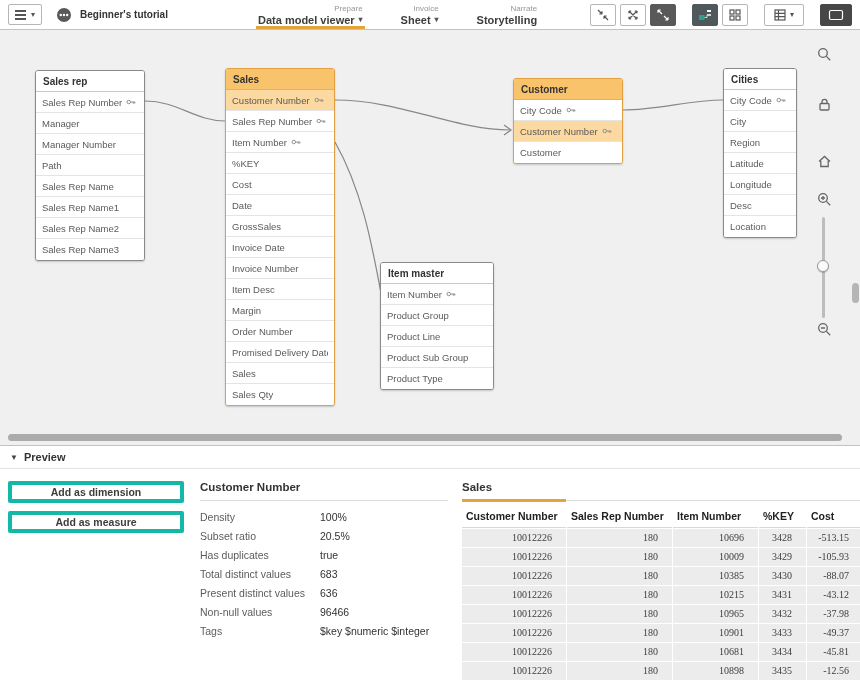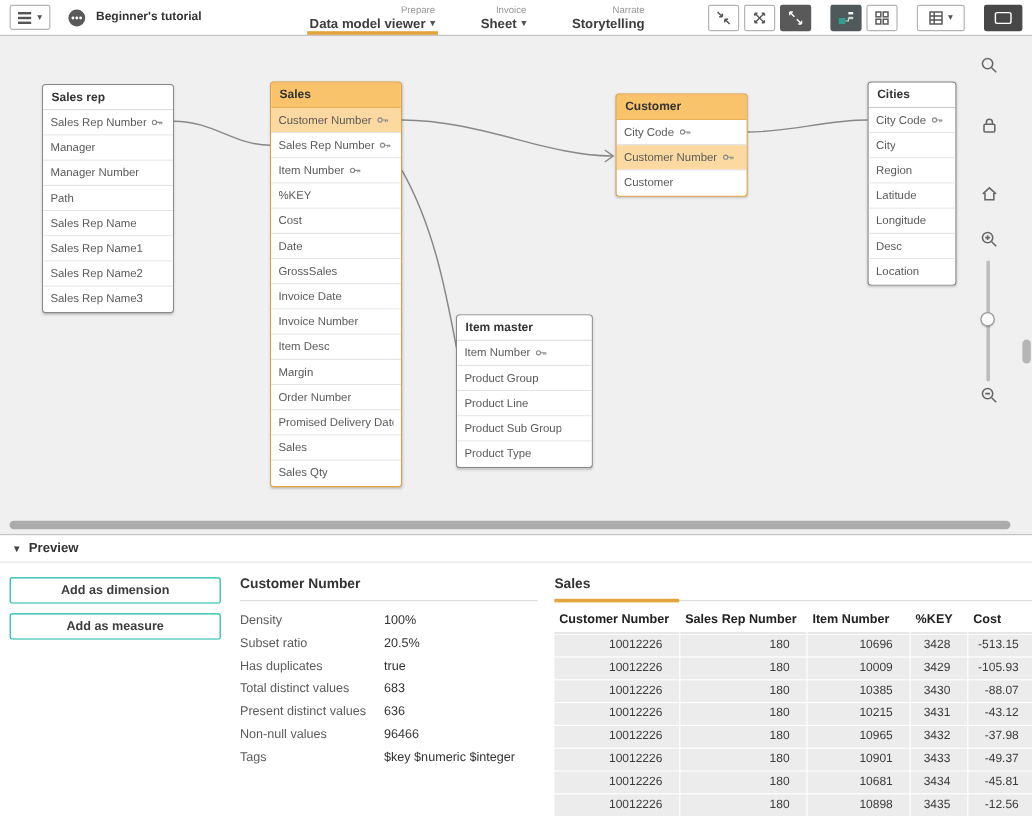--- a/index.html
+++ b/index.html
@@ -46,32 +46,32 @@
   .vslider-track{position:absolute;left:822px;top:187px;width:3px;height:101px;background:#bdbdbd;border-radius:2px}
   .vslider-handle{position:absolute;left:817px;top:230px;width:12px;height:12px;border-radius:50%;background:#fafafa;border:1px solid #999;box-shadow:0 1px 1px rgba(0,0,0,.2);cursor:pointer}
   .hscroll{position:absolute;left:8px;bottom:4px;width:834px;height:7px;background:#ababab;border-radius:4px;cursor:pointer}
   .vscroll{position:absolute;right:1px;top:253px;width:7px;height:20px;background:#b5b5b5;border-radius:4px;cursor:pointer}
 
   
   .preview-header{height:24px;flex:0 0 24px;display:flex;align-items:center;gap:6px;padding:0 10px;background:#fff;border-top:1px solid #c3c3c3;border-bottom:1px solid #e3e3e3;font-weight:bold;font-size:11px;color:#333;cursor:pointer}
   .tri{font-size:8px;color:#444}
   .preview-body{flex:1;display:flex;background:#fff}
   .pv-left{width:192px;padding:12px 8px 0 8px;display:flex;flex-direction:column;gap:8px}
-  .pv-btn{height:22px;width:100%;border:1px solid #14b8a6;background:#fff;border-radius:2px;font-weight:bold;font-size:10.5px;color:#3d3d3d;cursor:pointer;font-family:"Liberation Sans",sans-serif}
+  .pv-btn{height:22px;width:100%;border:4px solid #14b8a6;background:#fff;border-radius:2px;font-weight:bold;font-size:10.5px;color:#3d3d3d;cursor:pointer;font-family:"Liberation Sans",sans-serif}
   .pv-mid{width:270px;padding:12px 14px 0 8px}
   .pv-title{font-weight:bold;font-size:11.5px;color:#333;padding-bottom:7px}
   .pv-divider{height:1px;background:#dcdcdc;position:relative;margin-bottom:6px}
   .orange-seg{position:absolute;left:0;top:-1px;width:104px;height:3px;background:#e2a43b}
   .meta-row{display:flex;height:19px;align-items:center;font-size:10.5px}
   .ml{width:120px;color:#5c5c5c}
   .mv{color:#333}
   .pv-right{width:398px;padding:12px 0 0 0}
   .pv-grid{display:grid;grid-template-columns:104px 105px 85px 47px 56px;column-gap:1px;row-gap:1px;background:#fff}
   .pvh{background:#fff;font-weight:bold;font-size:10.5px;color:#222;padding:3px 4px 5px 4px;border-bottom:1px solid #d8d8d8;white-space:nowrap;overflow:hidden}
-  .pvc{background:#ececec;font-family:Liberation Sans, sans-serif;font-size:10px;color:#3c3c3c;text-align:right;padding:3px 14px 3px 4px;height:18px;white-space:nowrap}
+  .pvc{background:#ececec;font-family:Liberation Serif, serif;font-size:10px;color:#3c3c3c;text-align:right;padding:3px 14px 3px 4px;height:18px;white-space:nowrap}
 </style>
 </head>
 <body>
 
 <div class="toolbar">
   <button class="menu-btn">
     <span class="hamb">
         <i></i>
         <i></i>
         <i></i>

